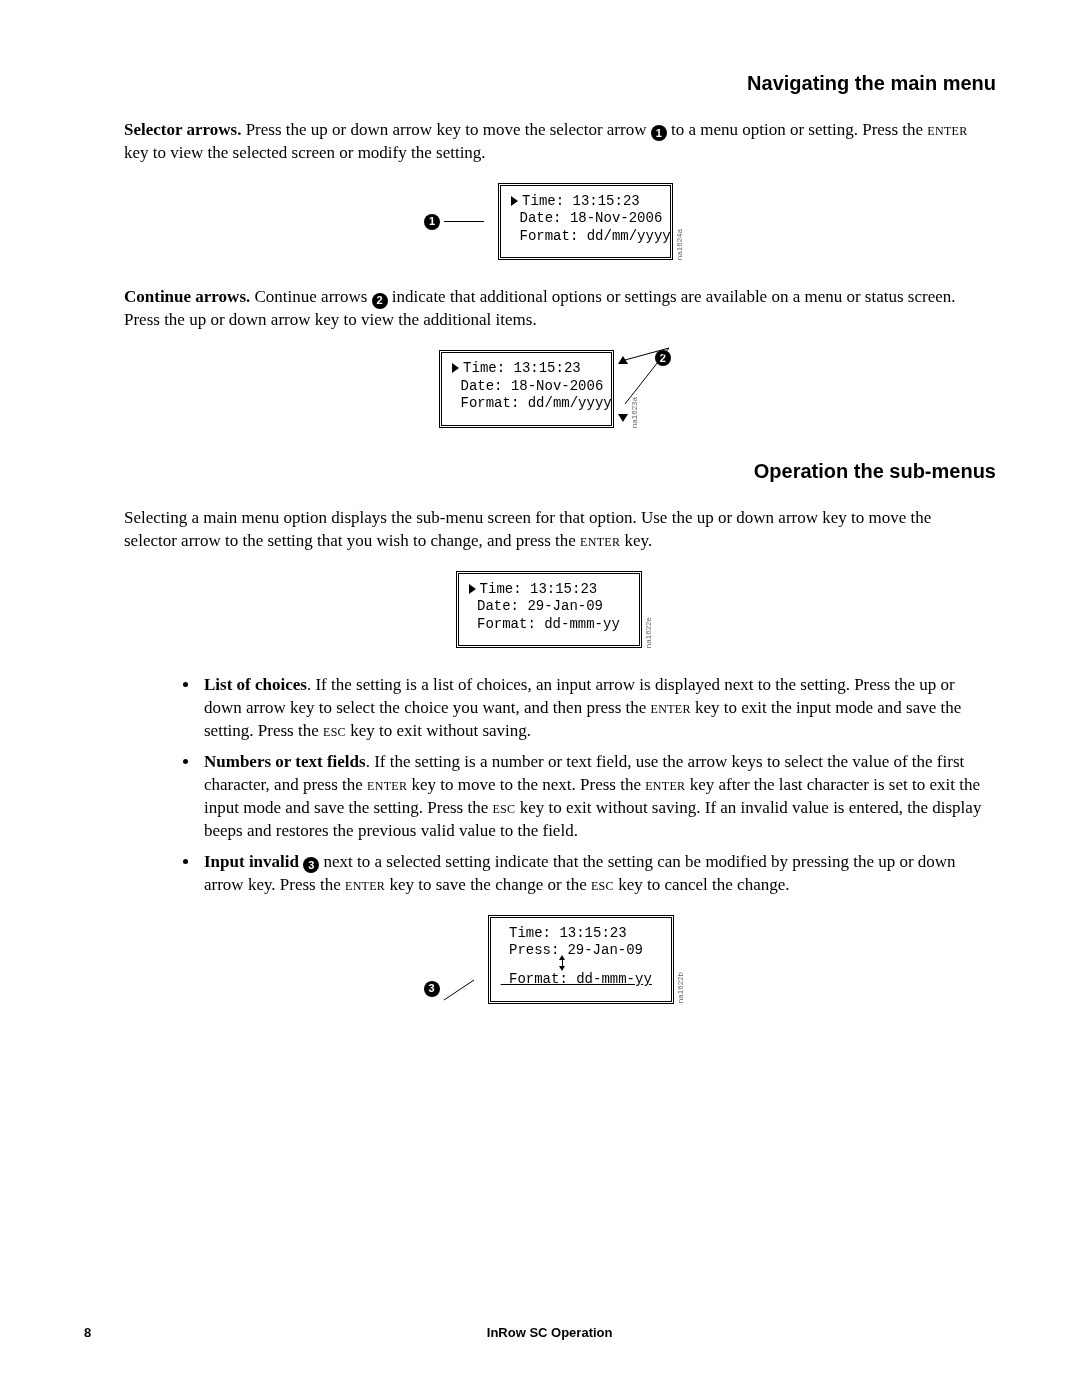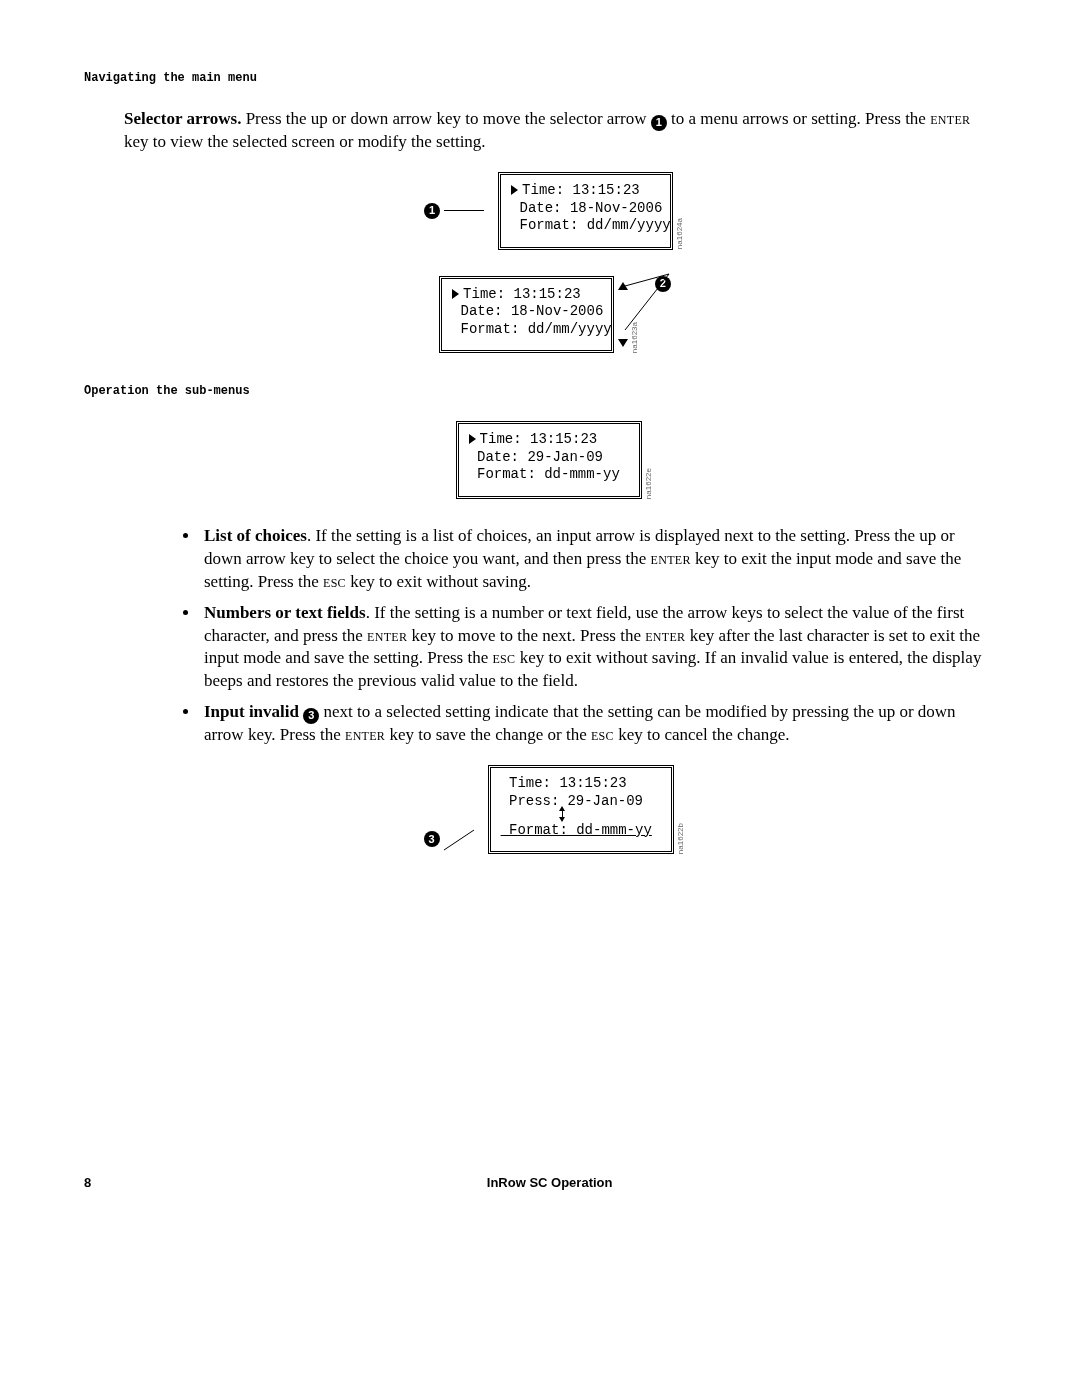--- a/index.html
+++ b/index.html
@@ -7,24 +7,25 @@
     font-size: 17px;
     line-height: 1.35;
     color: #000;
     background: #fff;
     margin: 0;
     padding: 70px 84px 40px 84px;
     width: 1080px;
     box-sizing: border-box;
   }
   h2 {
-    font-family: Liberation Mono, monospace;
+    font-family: Liberation Sans, sans-serif;
     font-weight: bold;
-    font-size: 12px;
+    font-size: 20px;
     margin: 0 0 22px 0;
+    text-align: right;
   }
   .section-body {
     margin-left: 40px;
     margin-right: 10px;
   }
   .para {
     margin: 0 0 12px 0;
   }
   .smallcaps {
     font-variant: small-caps;
@@ -144,36 +145,39 @@
     position:absolute; right:-40px; top:-8px; pointer-events:none;
   }
 </style>
 </head>
 <body>
 
 <h2>Navigating the main menu</h2>
 
 <div class="section-body">
   <p class="para">
-    <span class="bold">Selector arrows.</span><span> Press the up or down arrow key to move the selector arrow </span><span class="callout-num">1</span><span> to a menu arrows or setting. Press the </span><span class="smallcaps">enter</span><span> key to view the selected screen or modify the setting.</span>
+    <span class="bold">Selector arrows.</span><span> Press the up or down arrow key to move the selector arrow </span><span class="callout-num">1</span><span> to a menu option or setting. Press the </span><span class="smallcaps">enter</span><span> key to view the selected screen or modify the setting.</span>
   </p>
 
   <div class="figure-row">
     <div class="callout-side">
       <span class="callout-num">1</span>
       <span class="leader-line"></span>
     </div>
     <div class="lcd-wrap">
       <div class="lcd"><span class="selector-tri"></span><span>Time: 13:15:23</span>
 <span> Date: 18-Nov-2006</span>
 <span> Format: dd/mm/yyyy</span></div>
       <span class="figcode">na1624a</span>
     </div>
   </div>
 
+  <p class="para">
+    <span class="bold">Continue arrows.</span><span> Continue arrows </span><span class="callout-num">2</span><span> indicate that additional options or settings are available on a menu or status screen. Press the up or down arrow key to view the additional items.</span>
+  </p>
 
   <div class="figure-row">
     <div class="lcd-wrap" style="position:relative;">
       <div class="lcd"><span class="selector-tri"></span><span>Time: 13:15:23</span>
 <span> Date: 18-Nov-2006</span>
 <span> Format: dd/mm/yyyy</span></div>
       <div class="scroll-col" style="margin-left:4px;">
         <div style="display:flex;flex-direction:column;align-items:center;">
             <span class="arrow-up"></span>
             <span class="arrow-stem" style="height:8px;"></span>
@@ -191,20 +195,23 @@
     </div>
     <div class="callout-side" style="align-self:flex-start;">
       <span class="callout-num">2</span>
     </div>
   </div>
 </div>
 
 <h2 style="margin-top:30px;">Operation the sub-menus</h2>
 
 <div class="section-body">
+  <p class="para">
+    <span>Selecting a main menu option displays the sub-menu screen for that option. Use the up or down arrow key to move the selector arrow to the setting that you wish to change, and press the </span><span class="smallcaps">enter</span><span> key.</span>
+  </p>
 
   <div class="figure-row">
     <div class="lcd-wrap">
       <div class="lcd narrow"><span class="selector-tri"></span><span>Time: 13:15:23</span>
 <span> Date: 29-Jan-09</span>
 <span> Format: dd-mmm-yy</span></div>
       <span class="figcode">na1622e</span>
     </div>
   </div>
 

